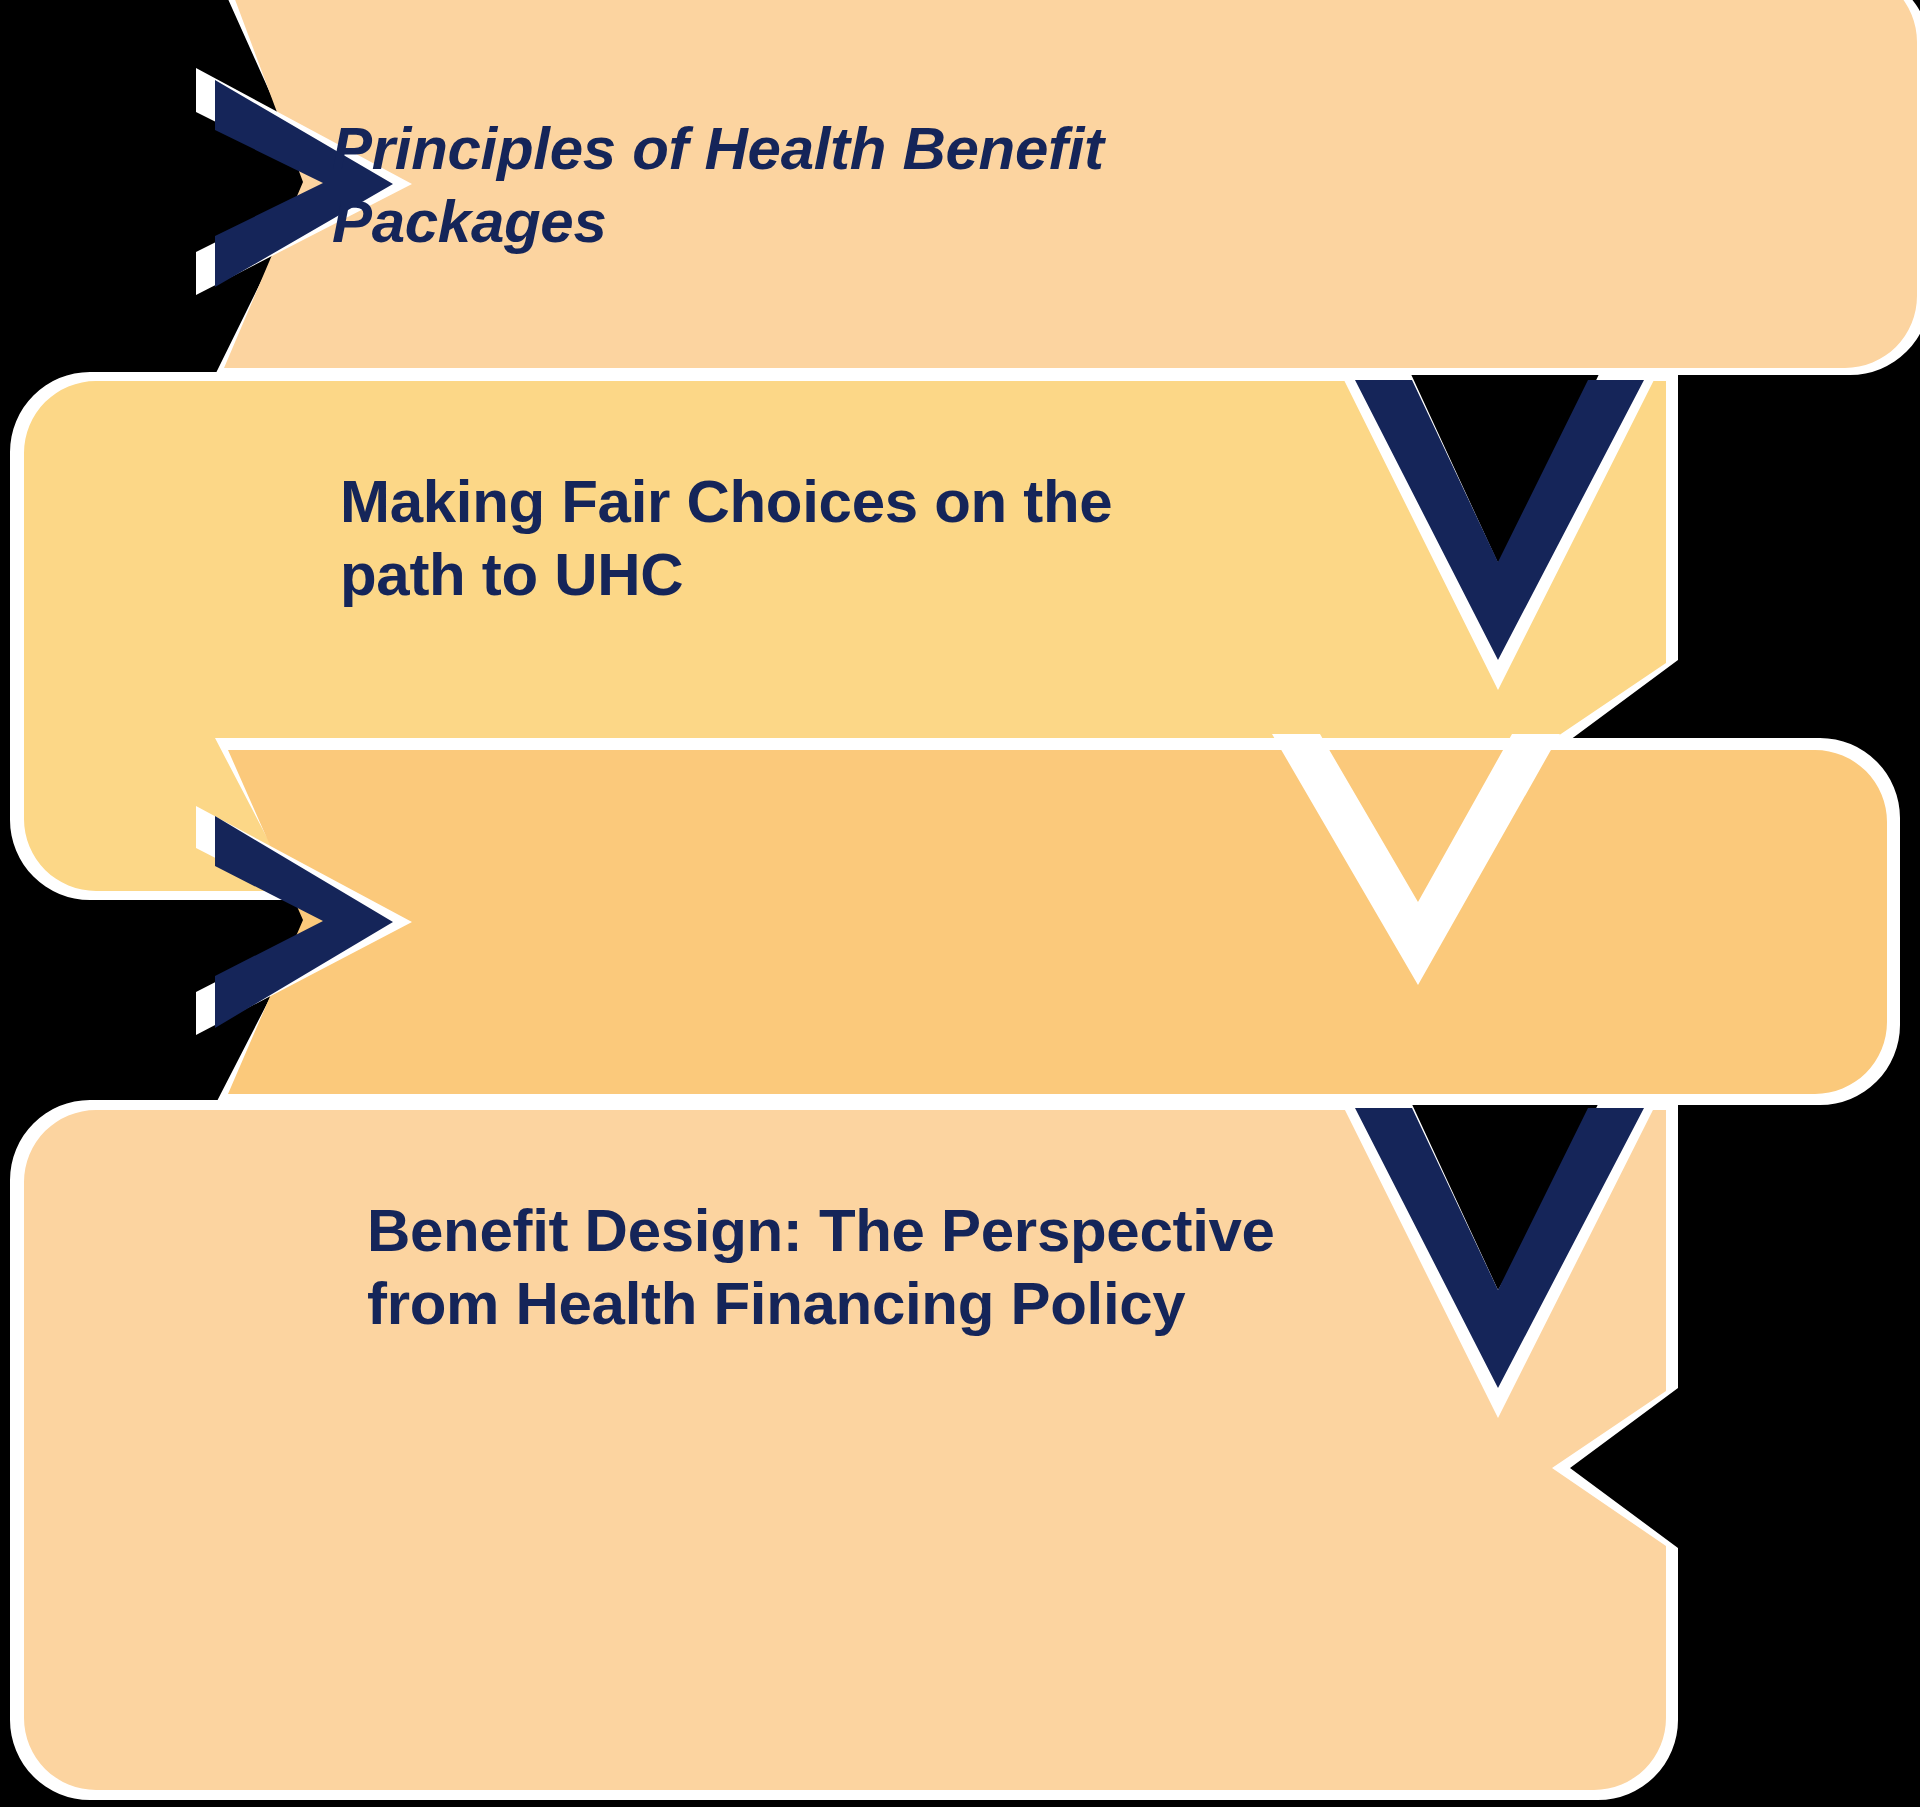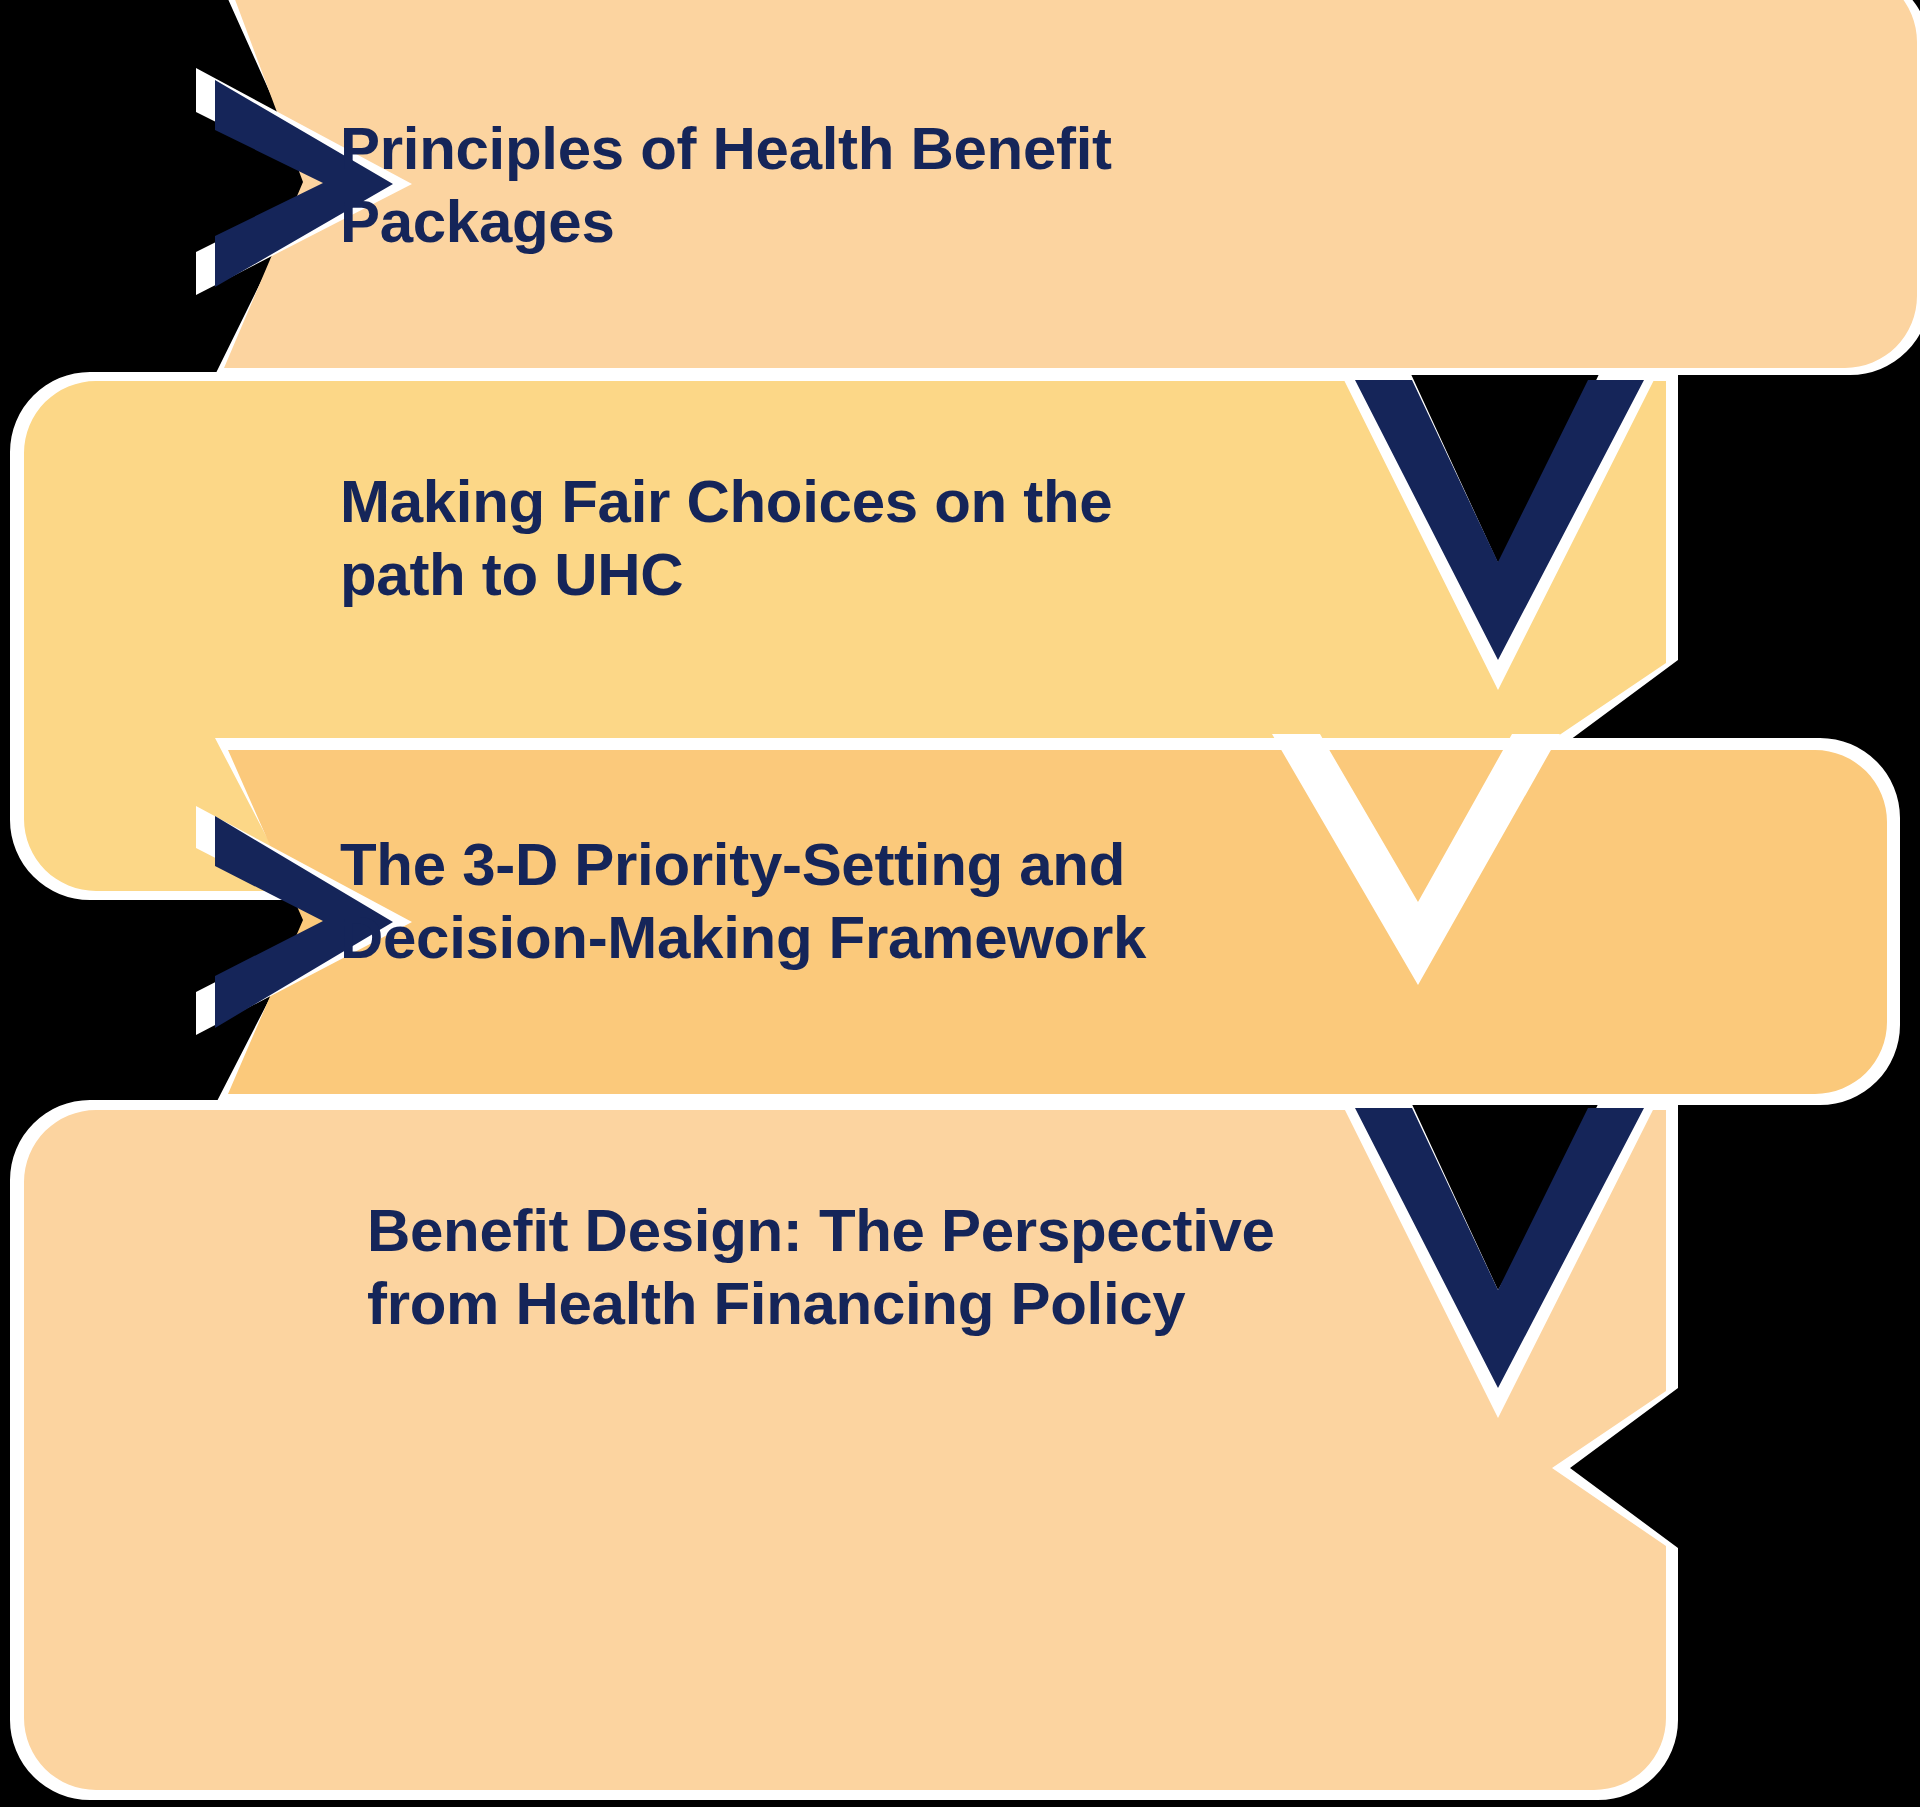--- a/index.html
+++ b/index.html
@@ -26,21 +26,21 @@
     position: absolute;
     color: #152559;
     font-family: "Liberation Sans", sans-serif;
     font-weight: 700;
     font-size: 60px;
     line-height: 1.22;
     letter-spacing: -0.3px;
     white-space: pre-line;
     pointer-events: none;
   }
-  #label-0 { left: 340px; top: 112px; width: 1000px; }
+  #label-0 { left: 332px; top: 112px; width: 1000px; font-style: italic; }
   #label-1 { left: 340px; top: 465px; width: 1000px; }
   #label-2 { left: 340px; top: 828px; width: 1050px; }
   #label-3 { left: 340px; top: 1194px; width: 1050px; }
 </style>
 </head>
 <body>
 
 <div id="stage" style="background: rgb(0, 0, 0);">
 
   <svg class="layer" viewBox="0 0 1920 1807" xmlns="http://www.w3.org/2000/svg">
@@ -208,19 +208,17 @@
                L 1355,1108 Z"></path>
     </g>
   </svg>
 
   <div class="step-label" id="label-0" style="color: rgb(21, 37, 89);">Principles of Health Benefit
 Packages</div>
 
   <div class="step-label" id="label-1" style="color: rgb(21, 37, 89);">Making Fair Choices on the
 path to UHC</div>
 
-  <div class="step-label" id="label-2" style="color: rgb(21, 37, 89);">The 3-D Priority-Setting and
-Decision-Making Framework</div>
 
   <div class="step-label" id="label-3" style="color: rgb(21, 37, 89); margin-left: 27px;">Benefit Design: The Perspective
 from Health Financing Policy</div>
 
 </div>
 
 </body></html>

